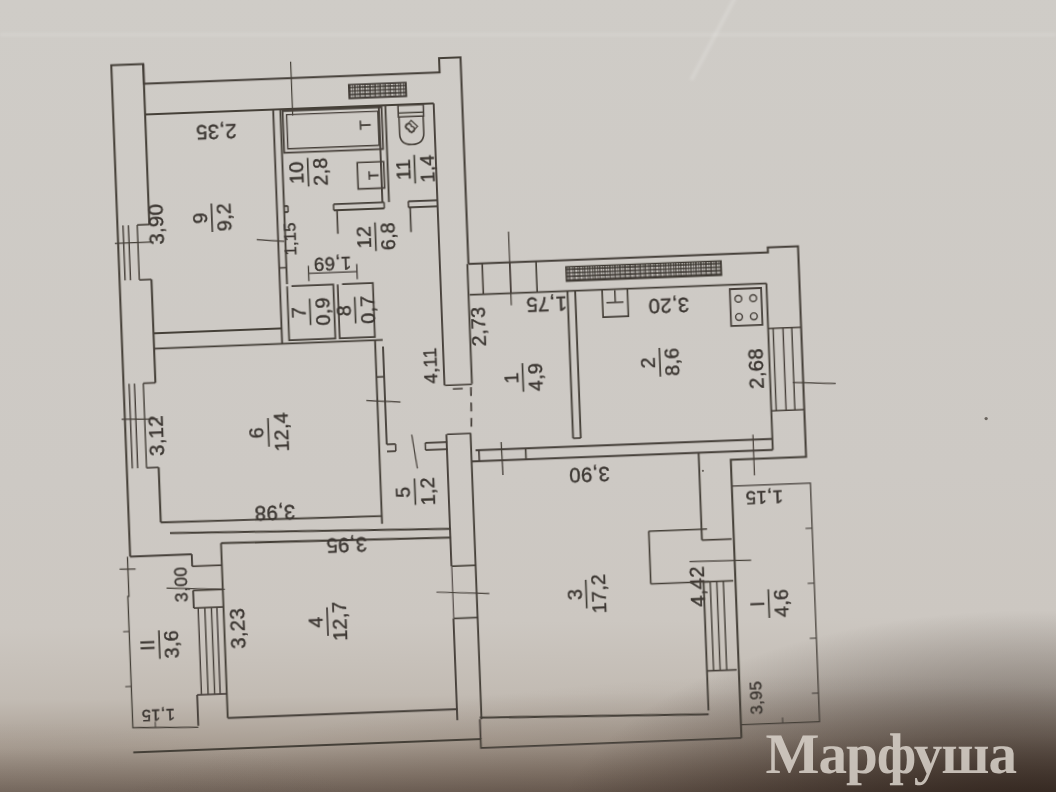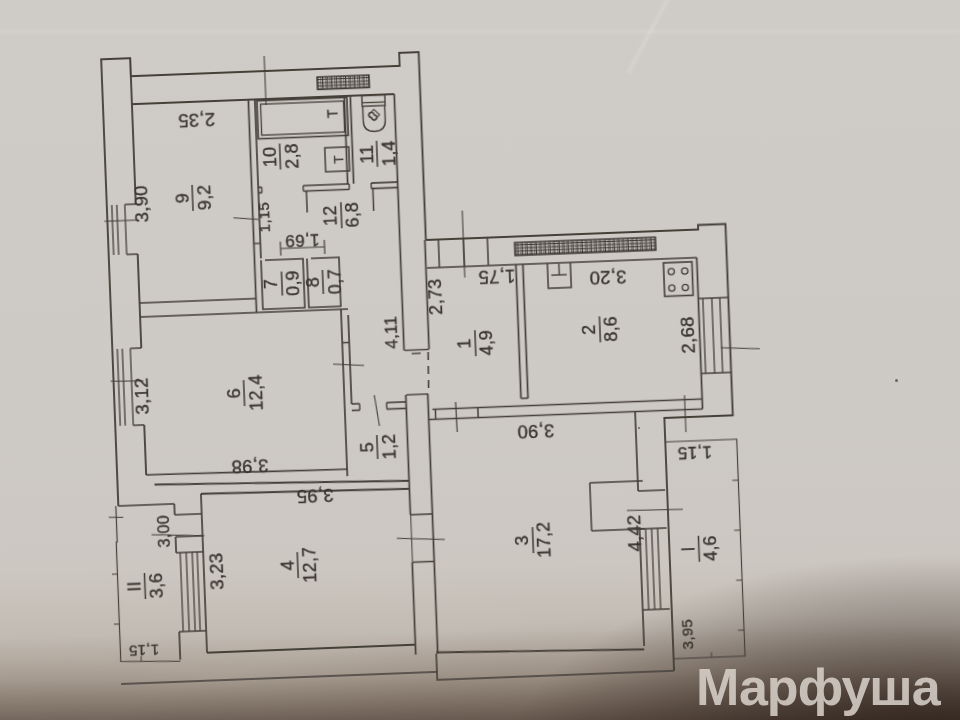--- a/index.html
+++ b/index.html
@@ -5,21 +5,21 @@
 #photo{position:relative;width:960px;height:720px;overflow:hidden;
 background:
 radial-gradient(ellipse 620px 320px at 98% 109%, rgba(35,23,17,0.95), rgba(35,23,17,0) 72%),
 radial-gradient(ellipse 1050px 330px at 78% 119%, rgba(80,62,50,0.64), rgba(80,62,50,0) 74%),
 radial-gradient(ellipse 500px 220px at 3% 114%, rgba(105,92,82,0.36), rgba(105,92,82,0) 75%),
 linear-gradient(179.3deg,#cfccc7 0%,#cdc9c4 60%,#ccc7c1 78%,#c2bbb3 87%,#a89d92 93%,#84776c 97%,#665950 100%);
 font-family:"Liberation Sans", sans-serif;}
 .d{fill:#3b3631;letter-spacing:0.3px;stroke:#3b3631;stroke-width:0.35px;}
 .n{fill:#3b3631;font-size:18px;letter-spacing:0.2px;stroke:#3b3631;stroke-width:0.35px;}
 #wm{position:absolute;left:696px;top:657px;font-size:52px;font-weight:bold;
-color:rgba(216,209,201,0.87);letter-spacing:-1px;}
+color:rgba(216,209,201,0.87);letter-spacing:-1px;font-family:Liberation Serif, serif;}
 #crease{position:absolute;left:0;top:30px;width:960px;height:3px;
 background:rgba(255,255,255,0.13);filter:blur(1.4px);}
 #crease2{position:absolute;left:648px;top:-12px;width:3px;height:90px;
 background:rgba(255,255,255,0.18);transform:rotate(28deg);filter:blur(1.6px);}
 .speck{position:absolute;border-radius:50%;background:#6a645e;}
 </style></head>
 <body>
 <div id="photo">
 
 <div id="crease"></div>

